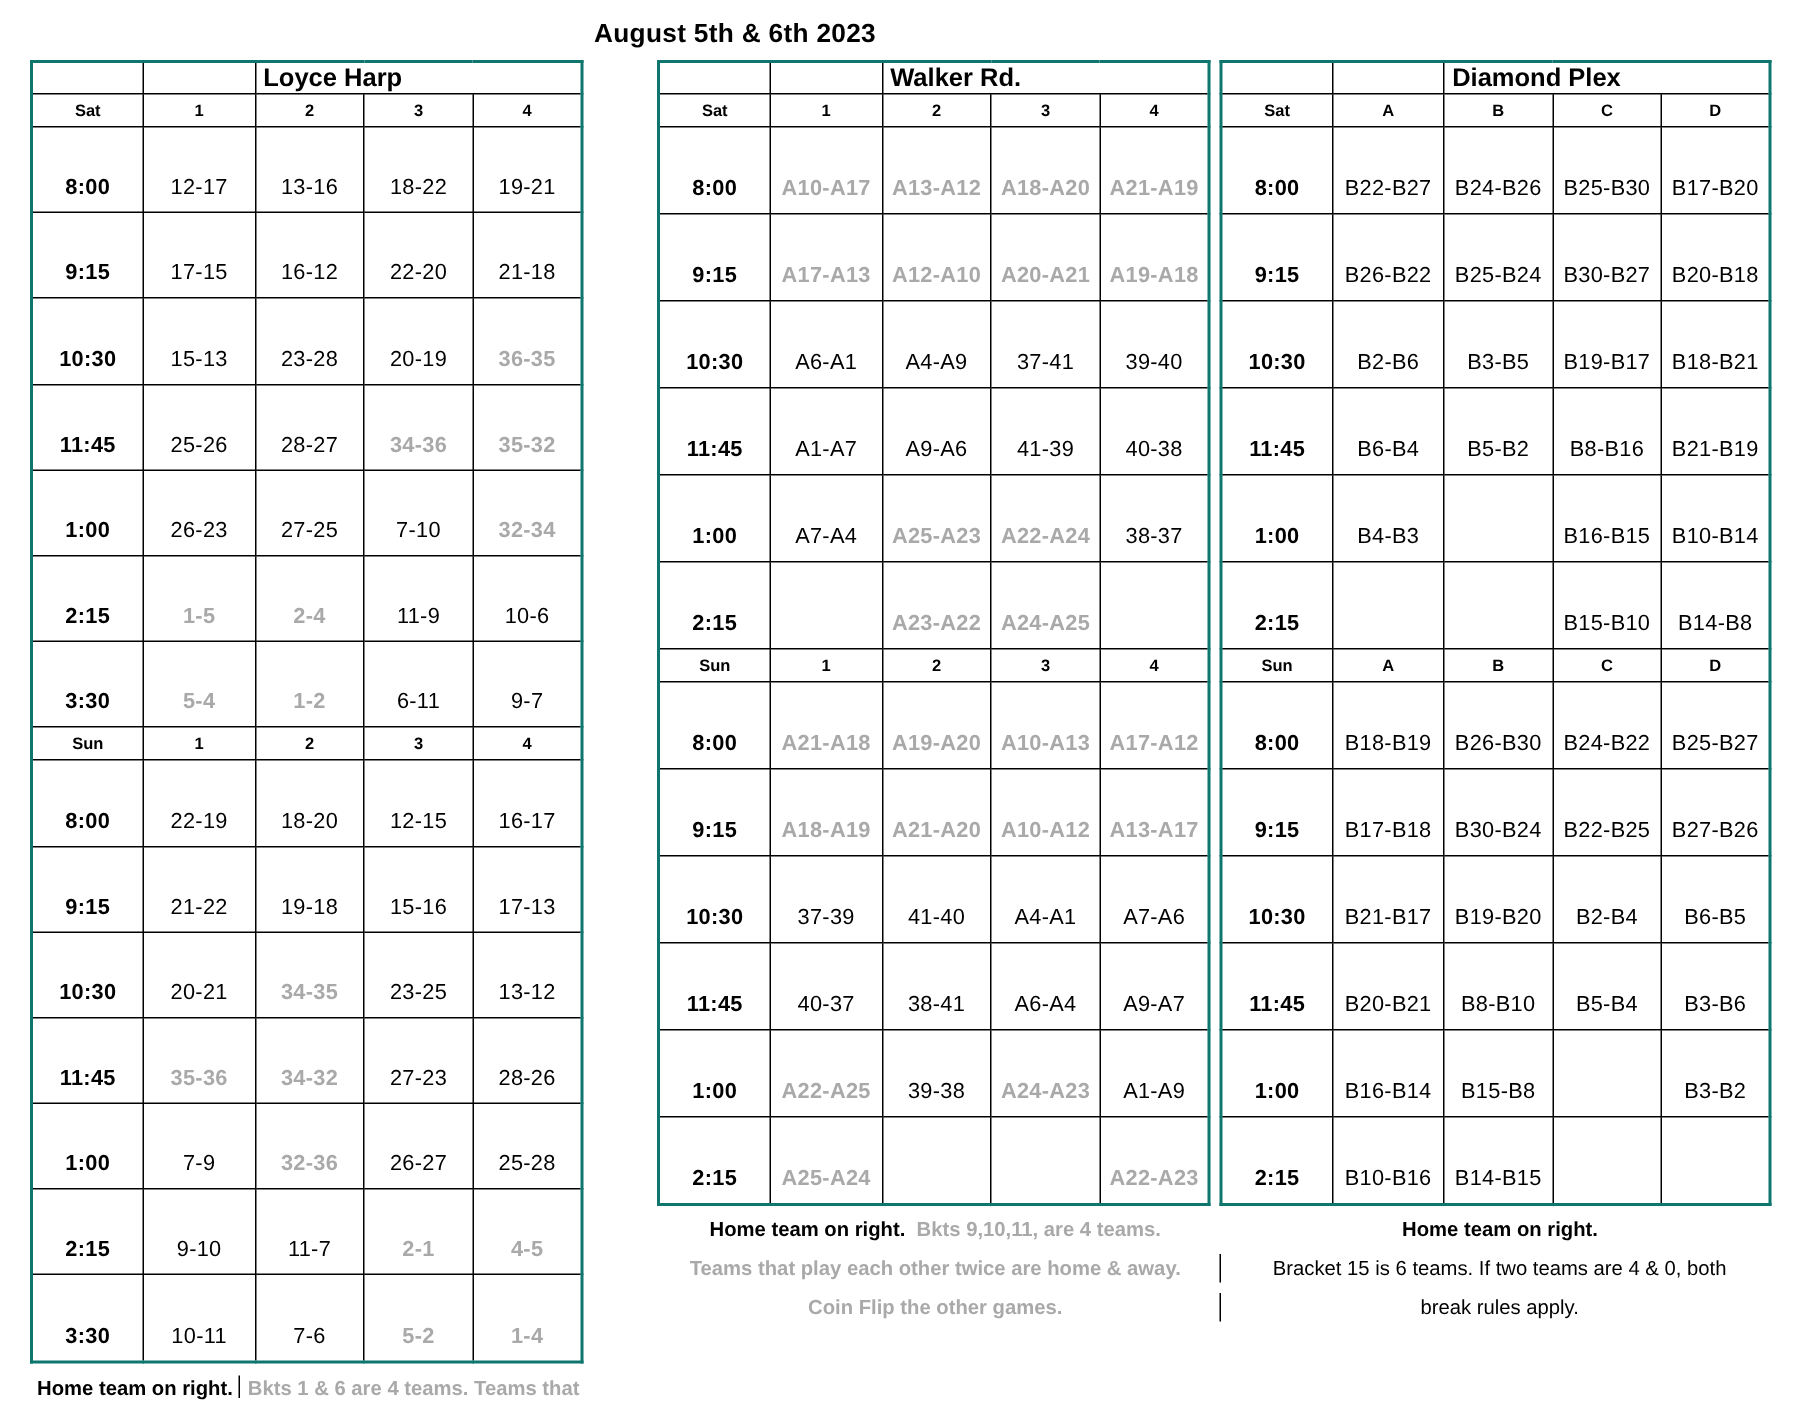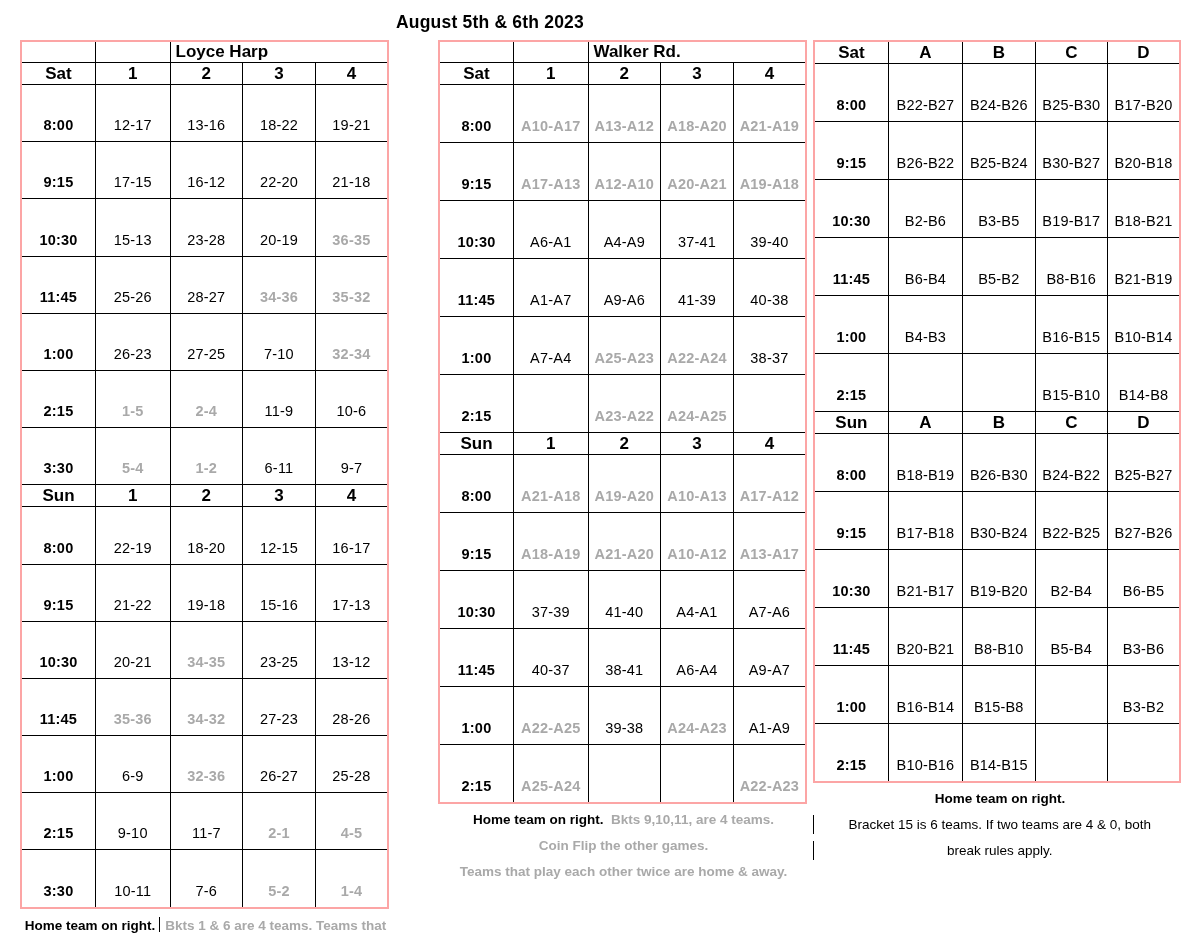--- a/index.html
+++ b/index.html
@@ -12,26 +12,26 @@
     position:absolute; top:12px; left:0; width:980px; text-align:center;
     font-size:17.5px; font-weight:700; letter-spacing:0.2px;
   }
   .sched { position:absolute; top:40px; }
   #t0 { left:20px;  width:369px; }
   #t1 { left:438px; width:369px; }
   #t2 { left:813px; width:368px; }
 
   table { width:100%; border-collapse:collapse; table-layout:fixed; }
   td { border:1.5px solid #000; text-align:center; overflow:hidden; padding:0; }
-  table { border:2px solid #fca5a5;padding-left:24px; }
+  table { border:2px solid #0f766e;padding-left:24px; }
 
   .venue-row td { height:20px; vertical-align:middle; }
   .venue-cell { font-size:17px; font-weight:700; text-align:left; padding-left:5px; }
 
-  .day-row td { height:21px; font-size:17px; font-weight:700; vertical-align:middle; }
+  .day-row td { height:21px; font-size:11px; font-weight:700; vertical-align:middle; }
 
   .data-row td { height:49px; vertical-align:bottom; padding-bottom:8px; font-size:14.5px; letter-spacing:0.2px; }
   #t0 .data-row td { height:48.2px; }
   .time { font-size:17px; font-weight:700; }
   .g { color:#a9a9a9; font-weight:700;text-align:center; }
 
   .note { margin-top:6px; font-size:13.5px; line-height:21px; padding-left:2px;text-align:center; }
   .nb { font-weight:700; color:#000; }
   .ng { font-weight:700; color:#a9a9a9; }
   .ndiv { display:inline-block; width:0; height:15px; border-left:1.5px solid #000;
@@ -149,21 +149,21 @@
         </tr>
         <tr class="data-row">
           <td class="time">11:45</td>
           <td class="g">35-36</td>
           <td class="g">34-32</td>
           <td>27-23</td>
           <td>28-26</td>
         </tr>
         <tr class="data-row">
           <td class="time">1:00</td>
-          <td>6-9</td>
+          <td>7-9</td>
           <td class="g">32-36</td>
           <td>26-27</td>
           <td>25-28</td>
         </tr>
         <tr class="data-row">
           <td class="time">2:15</td>
           <td>9-10</td>
           <td>11-7</td>
           <td class="g">2-1</td>
           <td class="g">4-5</td>
@@ -292,35 +292,40 @@
           <td class="time">2:15</td>
           <td class="g">A25-A24</td>
           <td></td>
           <td></td>
           <td class="g">A22-A23</td>
         </tr>
       </tbody>
   </table>
   <div class="note">
     <p><span class="nb">Home team on right.</span>&nbsp; <span class="ng">Bkts 9,10,11, are 4 teams.</span></p>
+    <p class="ng">Teams that play each other twice are home &amp; away.</p>
     <p class="ng">Coin Flip the other games.</p>
-    <p class="ng">Teams that play each other twice are home &amp; away.</p>
   </div>
 </section>
 
 <section class="sched" id="t2">
   <table>
     <colgroup>
         <col style="width:20.3%">
         <col style="width:20.3%">
         <col style="width:19.8%">
         <col style="width:19.8%">
         <col style="width:19.8%">
       </colgroup>
     <tbody>
+        <tr class="venue-row">
+          <td></td>
+          <td></td>
+          <td class="venue-cell" colspan="3">Diamond Plex</td>
+        </tr>
         <tr class="day-row">
           <td>Sat</td>
           <td>A</td>
           <td>B</td>
           <td>C</td>
           <td>D</td>
         </tr>
         <tr class="data-row">
           <td class="time">8:00</td>
           <td>B22-B27</td>

